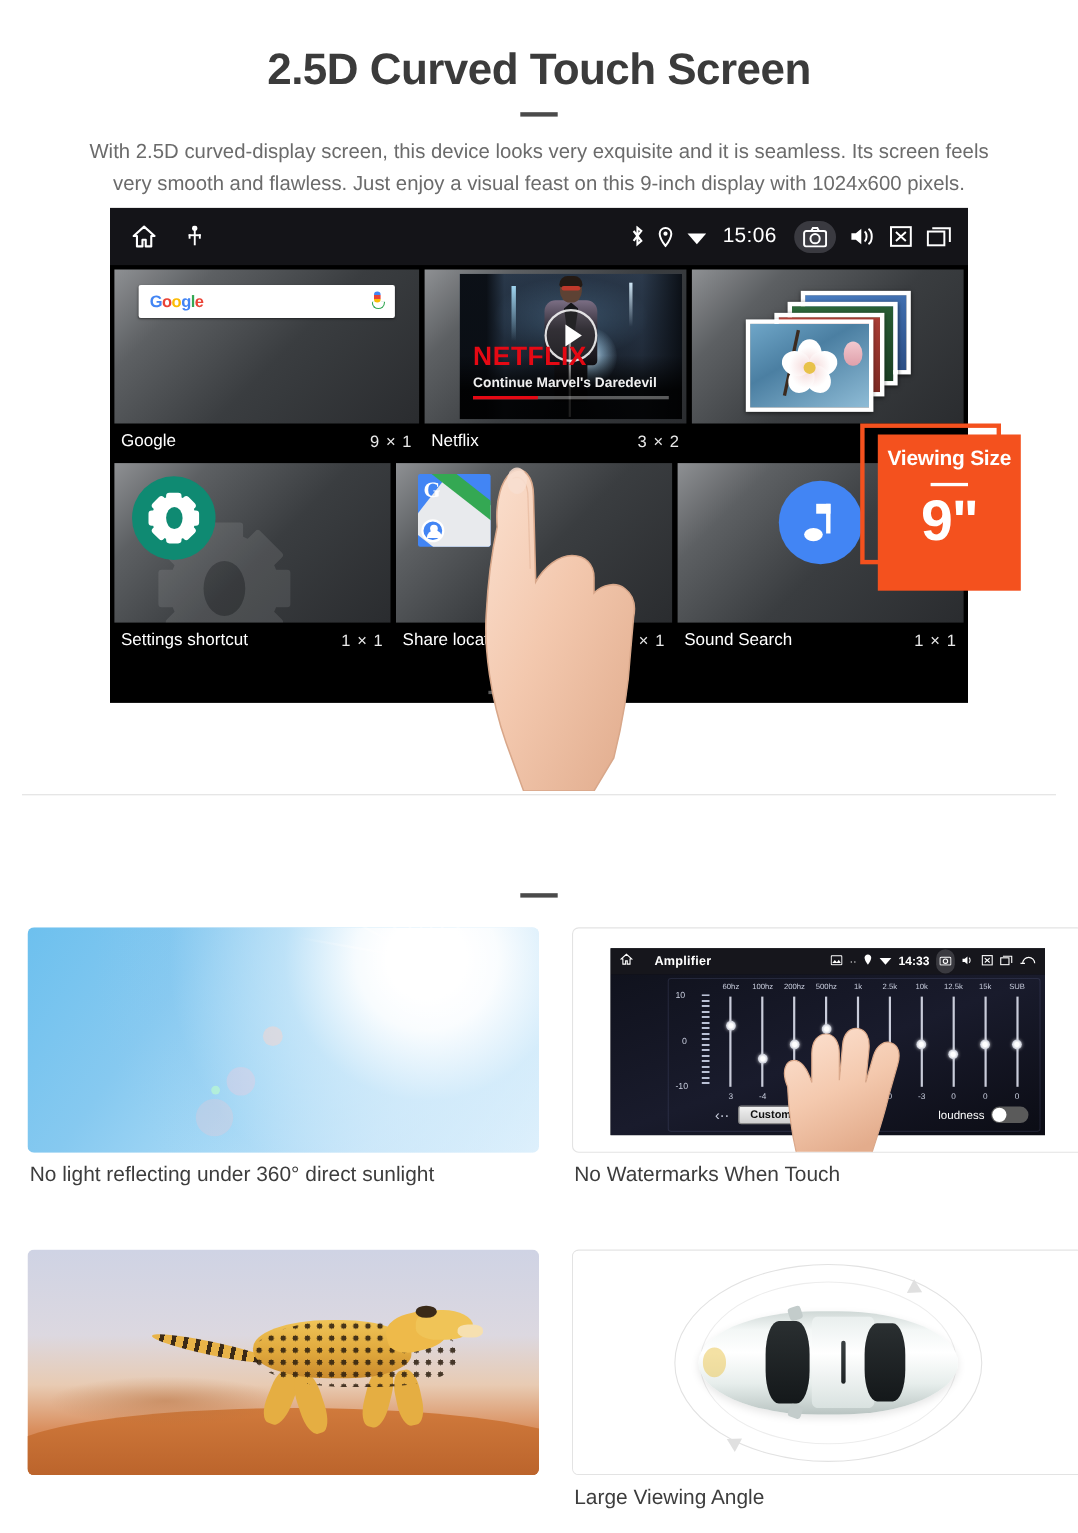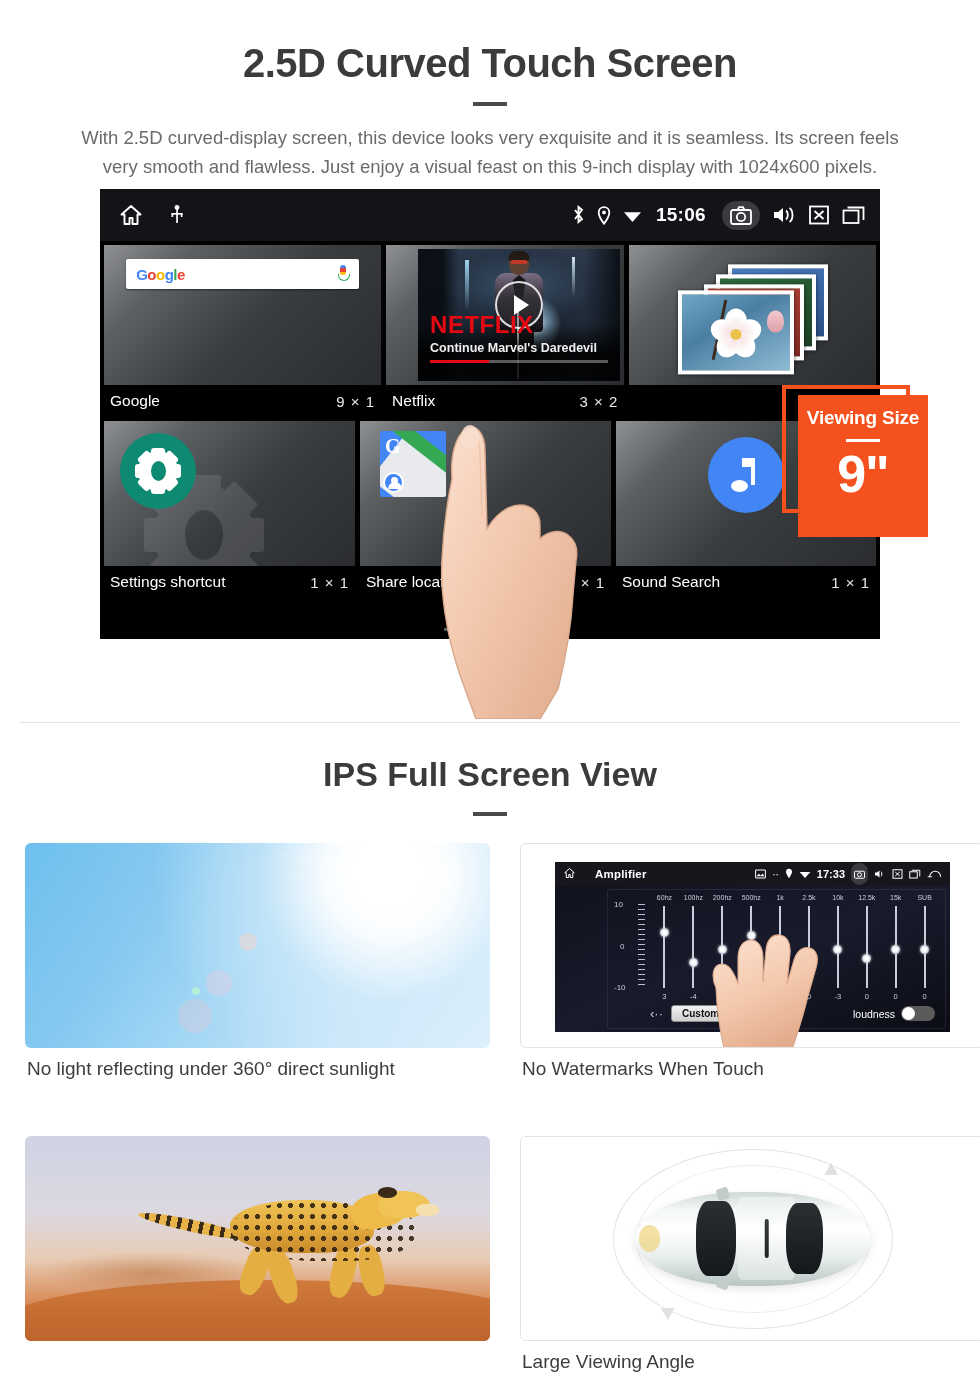--- a/index.html
+++ b/index.html
@@ -44,21 +44,21 @@
   }
   .statusbar {
     height: 52px; background:#141418;
     display:flex; align-items:center;
     padding: 0 14px 0 18px;
     color:#fff;
   }
   .sb-left { display:flex; align-items:center; gap: 26px; }
   .sb-right { margin-left:auto; display:flex; align-items:center; gap: 12px; }
   .sb-icon { display:flex; align-items:center; justify-content:center; }
-  .sb-time { font-size: 19px; font-weight:bold; letter-spacing:0.3px; margin: 0 4px 0 2px; text-align: center;}
+  .sb-time { font-size: 19px; font-weight:normal; letter-spacing:0.3px; margin: 0 4px 0 2px; text-align: center;}
   .sb-hl { background:#3a3a40; border-radius:16px; padding:5px 8px; }
 
   .grid { padding: 4px 0 0 0; }
   .grow { display:flex; gap: 5px; padding: 0 4px 0 4px; }
   .cell { position:relative; }
   .cell-art {
     position:relative;
     background: linear-gradient(135deg,#8e9093 0%, #5d6063 22%, #3a3d40 55%, #2a2c2f 100%);
     overflow:hidden;
   }
@@ -530,21 +530,20 @@
     <div class="badge-outline"></div>
     <div class="badge">
       <div class="badge-t">Viewing Size</div>
       <div class="badge-rule"></div>
       <div class="badge-n">9"</div>
     </div>
   </div>
 
   <div class="divider"></div>
 
-  <div class="sec2-title">IPS Full Screen View</div>
   <div style="position:absolute;top:812px;left:50%;transform:translateX(-50%);width:34px;height:4px;background:#4a4a4a;"></div>
 
   <div class="cards">
 
     <div class="crow">
 
       <div class="card">
         <div class="card-media">
           <div class="sky"></div>
           <div class="ray" style="transform:rotate(100deg)"></div>
@@ -579,21 +578,21 @@
                       <rect x="0.8" y="0.8" width="12.4" height="10.4" rx="1" fill="none" stroke="#fff" stroke-width="1.3"></rect>
                       <path d="M2 9l3-3.4 2.4 2.6L9.6 5.4 12 9z" fill="#fff"></path>
                     </svg></span>
                 <span style="color:#fff;font-size:10px">··</span>
                 <span><svg width="8" height="11" viewBox="0 0 14 19">
                       <path d="M7 1.2c-3 0-5.3 2.3-5.3 5.2C1.7 10.6 7 17.6 7 17.6s5.3-7 5.3-11.2C12.3 3.5 10 1.2 7 1.2z" fill="#fff"></path>
                     </svg></span>
                 <span><svg width="12" height="10" viewBox="0 0 19 15">
                       <path d="M1 4.2 9.5 14 18 4.2z" fill="#fff"></path>
                     </svg></span>
-                <span class="amp-time">17:33</span>
+                <span class="amp-time">14:33</span>
                 <span class="sb-hl" style="padding:2px 3px"><svg width="11" height="10" viewBox="0 0 22 19">
                       <rect x="1" y="4" width="20" height="14" rx="2" fill="none" stroke="#fff" stroke-width="2"></rect>
                       <circle cx="11" cy="11" r="4" fill="none" stroke="#fff" stroke-width="2"></circle>
                     </svg></span>
                 <span><svg width="12" height="10" viewBox="0 0 24 20">
                       <path d="M2 7h4l5-4v14l-5-4H2z" fill="#fff"></path>
                       <path d="M14 5.5c2.4 1.6 2.4 7.4 0 9" fill="none" stroke="#fff" stroke-width="2"></path>
                     </svg></span>
                 <span><svg width="11" height="10" viewBox="0 0 22 20">
                       <rect x="2" y="1.5" width="18" height="17" fill="none" stroke="#fff" stroke-width="2"></rect>

